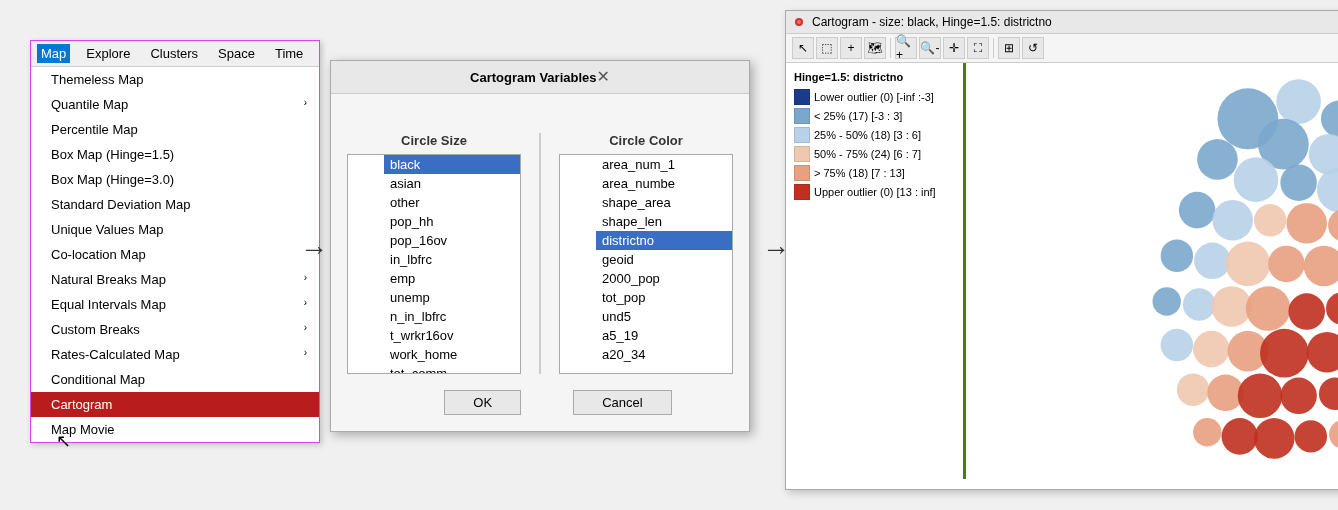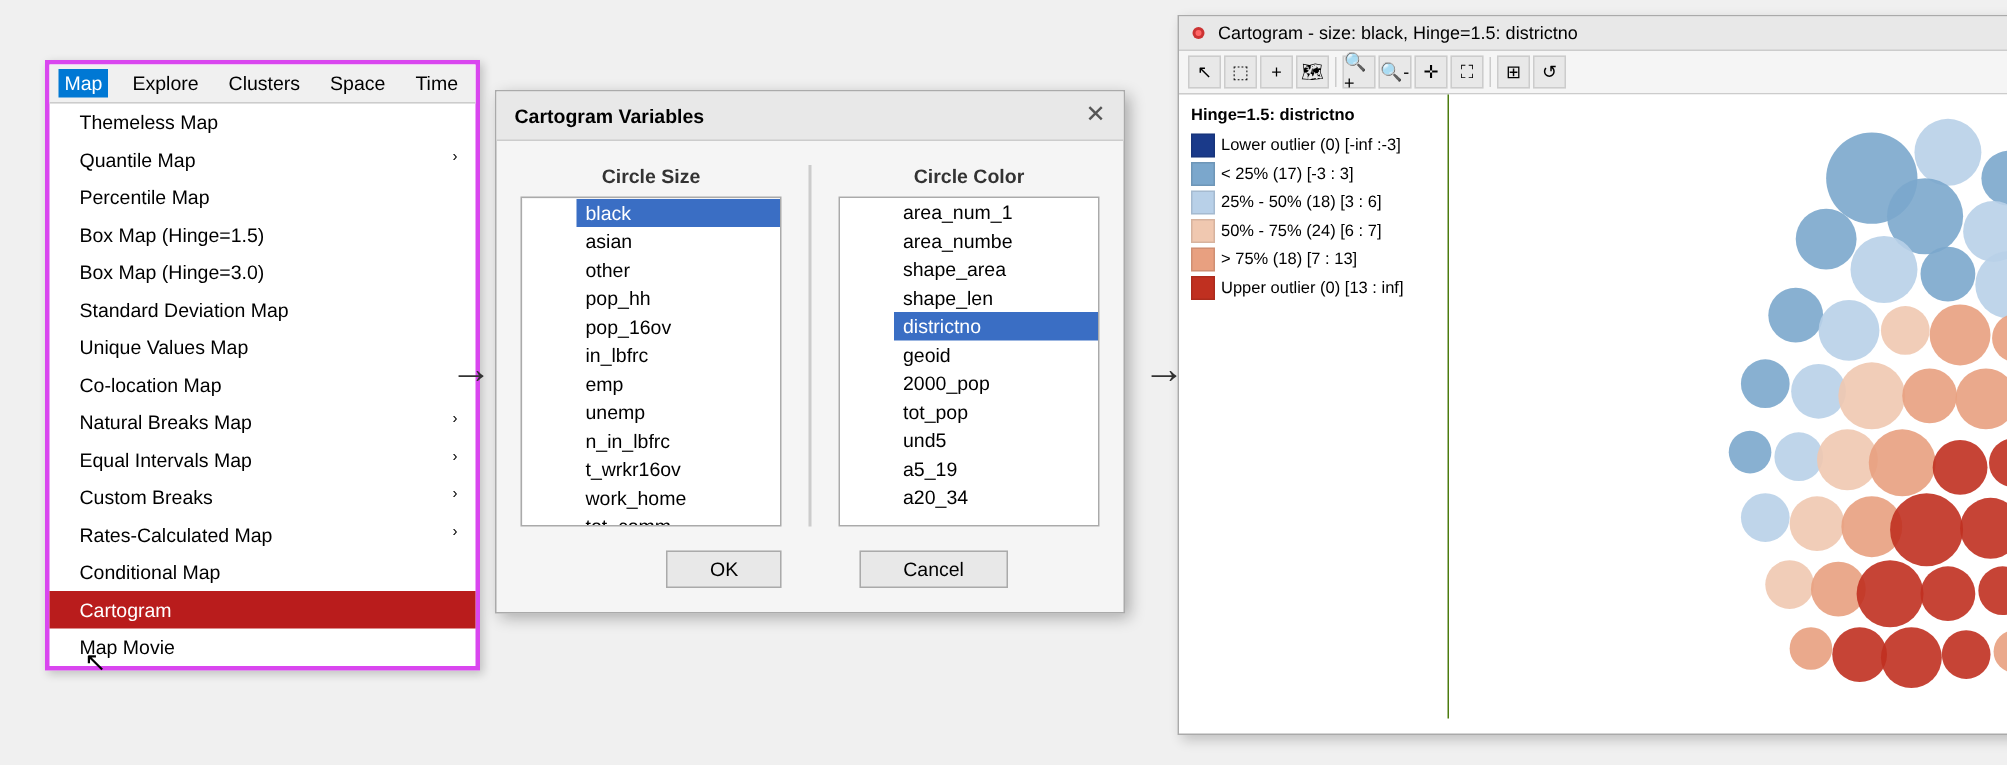--- a/index.html
+++ b/index.html
@@ -12,21 +12,21 @@
       overflow: hidden;
       position: relative;
     }
 
     
     .menubar {
       position: absolute;
       top: 40px;
       left: 30px;
       background: #ffffff;
-      border: 3px solid #d946ef;
+      border: 1px solid #d946ef;
       box-shadow: 2px 2px 6px rgba(0,0,0,0.2);
       width: 290px;
     }
     .menubar-top {
       display: flex;
       background: #f0f0f0;
       border-bottom: 1px solid #ccc;
       padding: 3px 6px;
       gap: 12px;
     }
@@ -61,38 +61,39 @@
       border: 1px solid #aaa;
       box-shadow: 3px 3px 10px rgba(0,0,0,0.3);
       width: 420px;
       padding: 0;
     }
     .dialog-titlebar {
       background: #e8e8e8;
       border-bottom: 1px solid #ccc;
       padding: 8px 12px;
       display: flex;
-      justify-content: space-between;
+      justify-content: center;
       align-items: center;
       font-weight: 600;
     }
     .dialog-close {
       cursor: pointer;
       font-size: 16px;
       color: #555;
       background: none;
       border: none;
       line-height: 1;
     }
     .dialog-body {
       padding: 16px;
     }
     .dialog-columns {
       display: flex;
       gap: 16px;
+      margin-top: 23px;
     }
     .dialog-col {
       flex: 1;
     }
     .dialog-col-label {
       text-align: center;
       font-weight: 600;
       margin-bottom: 6px;
       color: #333;
     }
@@ -208,21 +209,21 @@
       background: #ccc;
       margin: 0 2px;
     }
     .map-content {
       display: flex;
       height: calc(100% - 62px);
     }
     .map-legend {
       width: 180px;
       padding: 8px;
-      border-right: 1px solid #4d7c0f;
+      border-right: 3px solid #4d7c0f;
       font-size: 11px;
     }
     .legend-title {
       font-weight: 600;
       margin-bottom: 6px;
       font-size: 11px;
     }
     .legend-item {
       display: flex;
       align-items: center;

